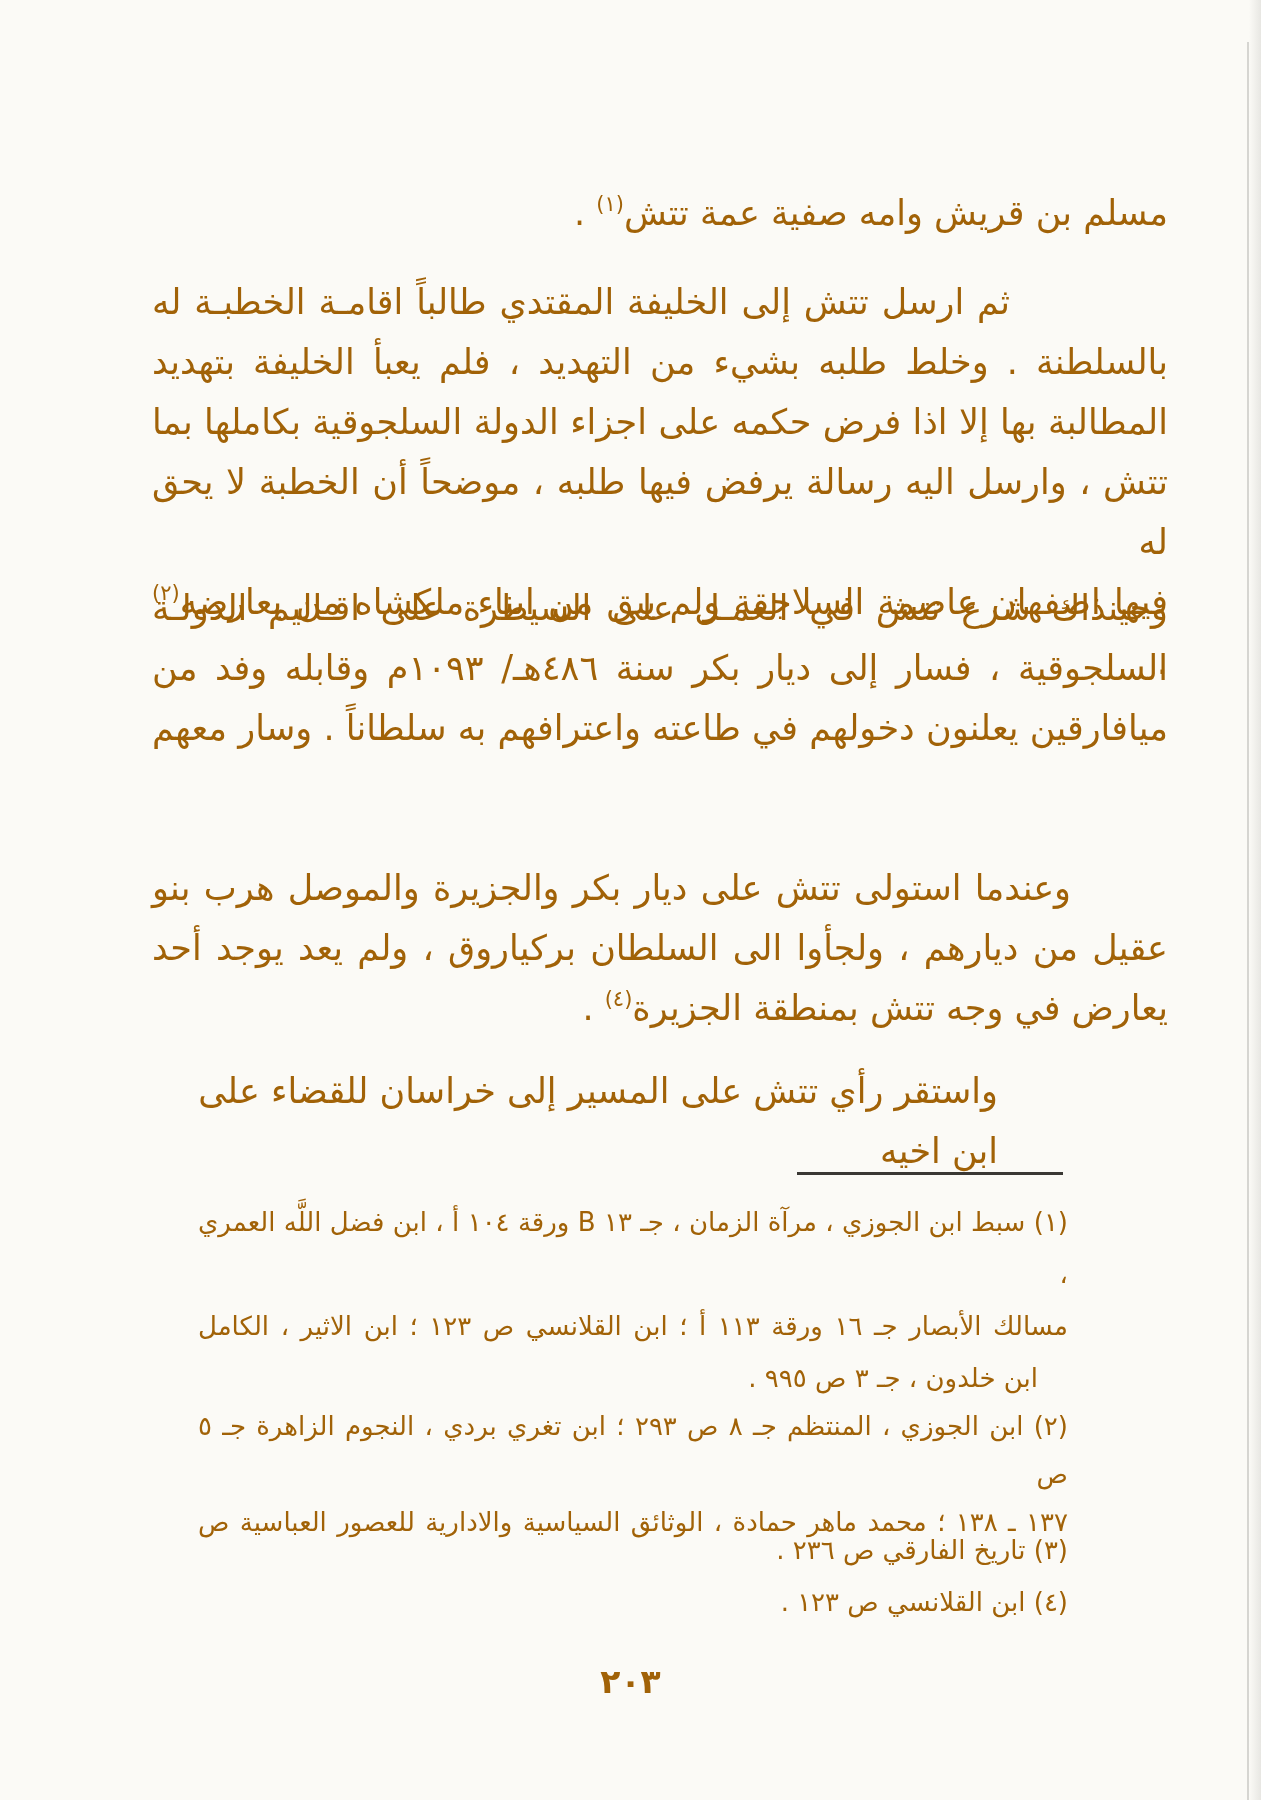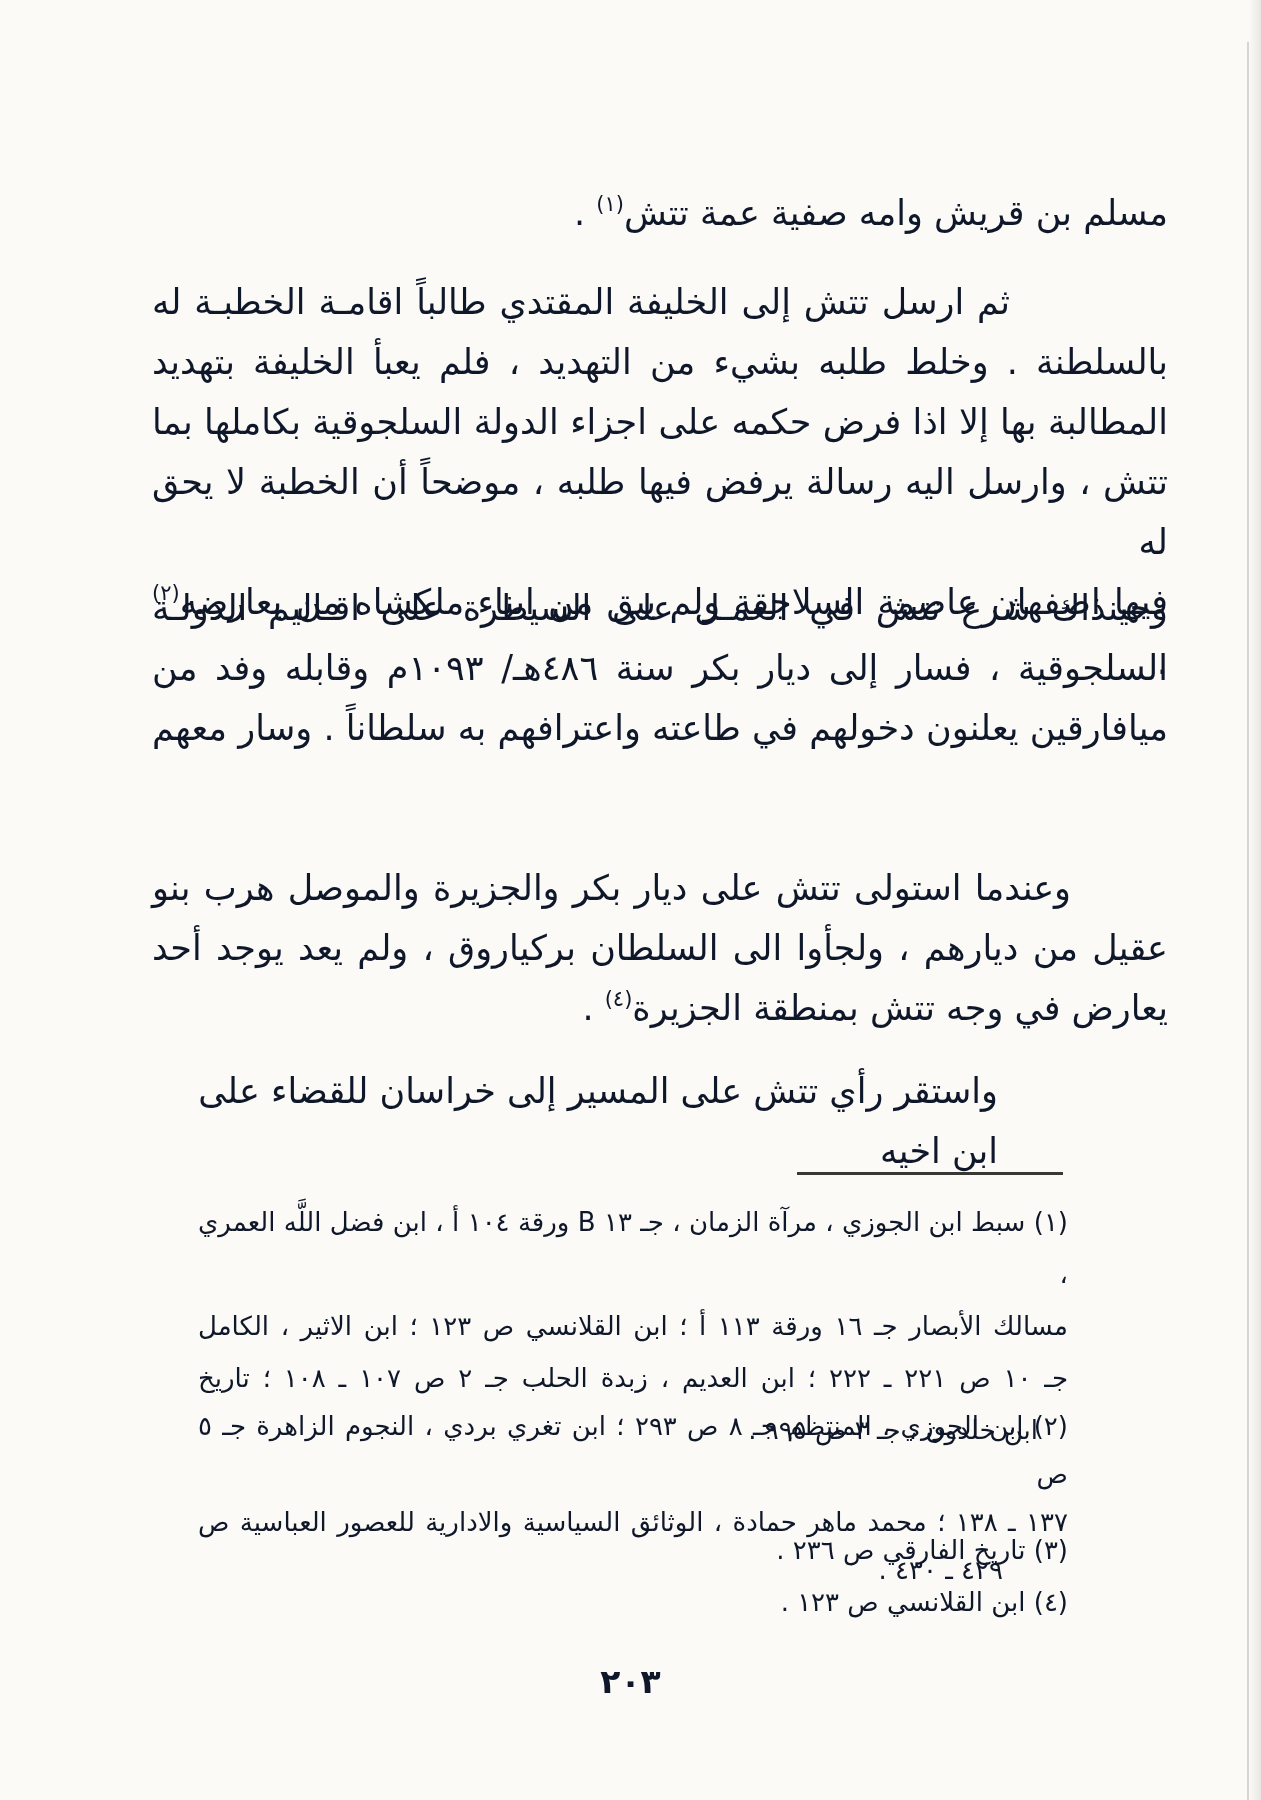--- a/index.html
+++ b/index.html
@@ -7,21 +7,21 @@
     width: 1261px; height: 1800px;
     background: #e9e8e4;
     font-family: "DejaVu Sans", sans-serif;
   }
   .page {
     position: relative;
     width: 1261px; height: 1800px;
     background: #fbfaf6;
     overflow: hidden;
     direction: rtl;
-    color: #0f172a;
+    color: #a16207;
   }
   
   .edge-line {
     position: absolute; top: 42px; bottom: 0; right: 12px;
     width: 2px; background: #d6d5d1;
   }
   .edge-shade {
     position: absolute; top: 0; bottom: 0; right: 0;
     width: 12px;
     background: linear-gradient(to left, rgba(60,60,55,0.10), rgba(60,60,55,0));
@@ -118,28 +118,26 @@
 
   <div class="para" id="p5">
     <div class="line nl ind-170">واستقر رأي تتش على المسير إلى خراسان للقضاء على ابن اخيه</div>
   </div>
 
   <div class="fn-separator"></div>
 
   <div class="footnote" id="fn1">
     <div class="line jl">(١) سبط ابن الجوزي ، مرآة الزمان ، جـ ١٣ B ورقة ١٠٤ أ ، ابن فضل اللَّه العمري ،</div>
     <div class="line jl">مسالك الأبصار جـ ١٦ ورقة ١١٣ أ ؛ ابن القلانسي ص ١٢٣ ؛ ابن الاثير ، الكامل</div>
-    <div class="line jl">جـ ١٠ ص ٢٢١ ـ ٢٢٢ ؛ ابن العديم ، زبدة الحلب جـ ٢ ص ١٠٧ ـ ١٠٨ ؛ تاريخ</div>
     <div class="line nl ind-30">ابن خلدون ، جـ ٣ ص ٩٩٥ .</div>
   </div>
 
   <div class="footnote" id="fn2">
     <div class="line jl">(٢) ابن الجوزي ، المنتظم جـ ٨ ص ٢٩٣ ؛ ابن تغري بردي ، النجوم الزاهرة جـ ٥ ص</div>
     <div class="line jl">١٣٧ ـ ١٣٨ ؛ محمد ماهر حمادة ، الوثائق السياسية والادارية للعصور العباسية ص</div>
-    <div class="line nl ind-65">٤٢٩ ـ ٤٣٠ .</div>
   </div>
 
   <div class="footnote" id="fn3">
     <div class="line nl">(٣) تاريخ الفارقي ص ٢٣٦ .</div>
   </div>
 
   <div class="footnote" id="fn4">
     <div class="line nl">(٤) ابن القلانسي ص ١٢٣ .</div>
   </div>
 

